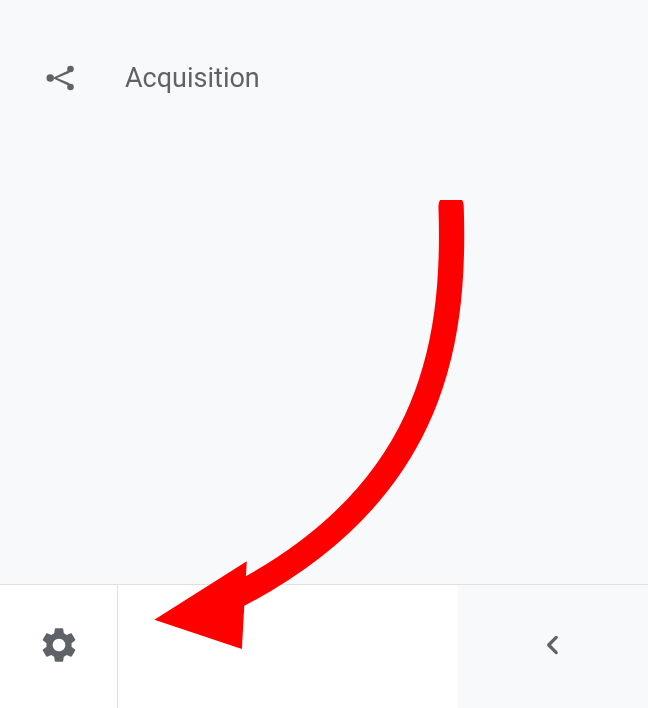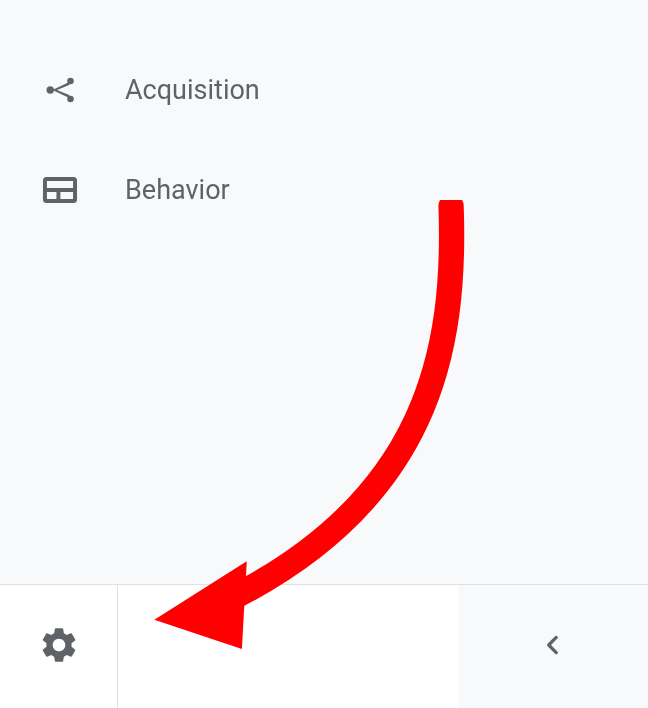--- a/index.html
+++ b/index.html
@@ -7,21 +7,20 @@
       width: 648px;
       height: 708px;
       background: #f8f9fa;
       font-family: 'Product Sans', 'Google Sans', Roboto, Arial, sans-serif;
       position: relative;
       overflow: hidden;
     }
     .nav-list {
       padding-top: 28px;
       padding-left: 40px;
-      margin-top: 12px;
     }
     .nav-item {
       display: flex;
       align-items: center;
       gap: 45px;
       height: 100px;
       cursor: pointer;
     }
     .nav-icon {
       width: 40px;
@@ -86,30 +85,20 @@
       <svg width="36" height="36" viewBox="0 0 24 24" fill="#5f6368">
         <circle cx="19" cy="6" r="2.2"></circle>
         <circle cx="19" cy="18" r="2.2"></circle>
         <circle cx="5.5" cy="12" r="2.5"></circle>
         <path d="M17.5 7 L8 11.5 L8 12.5 L17.5 17 L18.5 15.5 L10 12 L18.5 8.5 Z"></path>
       </svg>
     </span>
     <span class="nav-label">Acquisition</span>
   </div>
 
-  <div class="nav-item">
-    <span class="nav-icon">
-      <svg width="38" height="38" viewBox="0 0 24 24" fill="none" stroke="#5f6368" stroke-width="2.5">
-        <rect x="2.5" y="5" width="19" height="14" rx="1" fill="none"></rect>
-        <line x1="2.5" y1="12" x2="21.5" y2="12"></line>
-        <line x1="11" y1="12" x2="11" y2="19"></line>
-      </svg>
-    </span>
-    <span class="nav-label">Behavior</span>
-  </div>
 
 
 </div>
 
 <div class="bottom-bar">
   <div class="settings-cell">
     <span>
       <svg width="42" height="42" viewBox="0 0 24 24" fill="#5f6368">
         <path d="M19.14,12.94c0.04-0.3,0.06-0.61,0.06-0.94c0-0.32-0.02-0.64-0.07-0.94l2.03-1.58c0.18-0.14,0.23-0.41,0.12-0.61 l-1.92-3.32c-0.12-0.22-0.37-0.29-0.59-0.22l-2.39,0.96c-0.5-0.38-1.03-0.7-1.62-0.94L14.4,2.81c-0.04-0.24-0.24-0.41-0.48-0.41 h-3.84c-0.24,0-0.43,0.17-0.47,0.41L9.25,5.35C8.66,5.59,8.12,5.92,7.63,6.29L5.24,5.33c-0.22-0.08-0.47,0-0.59,0.22L2.74,8.87 C2.62,9.08,2.66,9.34,2.86,9.48l2.03,1.58C4.84,11.36,4.8,11.69,4.8,12s0.02,0.64,0.07,0.94l-2.03,1.58 c-0.18,0.14-0.23,0.41-0.12,0.61l1.92,3.32c0.12,0.22,0.37,0.29,0.59,0.22l2.39-0.96c0.5,0.38,1.03,0.7,1.62,0.94l0.36,2.54 c0.05,0.24,0.24,0.41,0.48,0.41h3.84c0.24,0,0.44-0.17,0.47-0.41l0.36-2.54c0.59-0.24,1.13-0.56,1.62-0.94l2.39,0.96 c0.22,0.08,0.47,0,0.59-0.22l1.92-3.32c0.12-0.22,0.07-0.47-0.12-0.61L19.14,12.94z M12,15.6c-1.98,0-3.6-1.62-3.6-3.6 s1.62-3.6,3.6-3.6s3.6,1.62,3.6,3.6S13.98,15.6,12,15.6z"></path>
       </svg>

